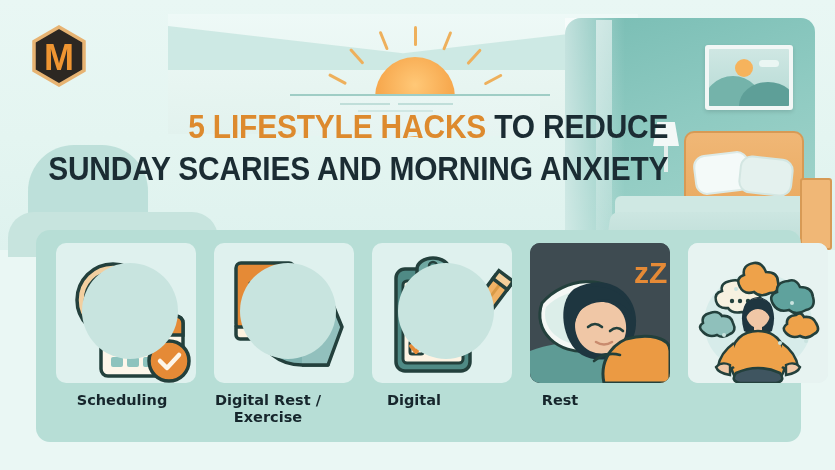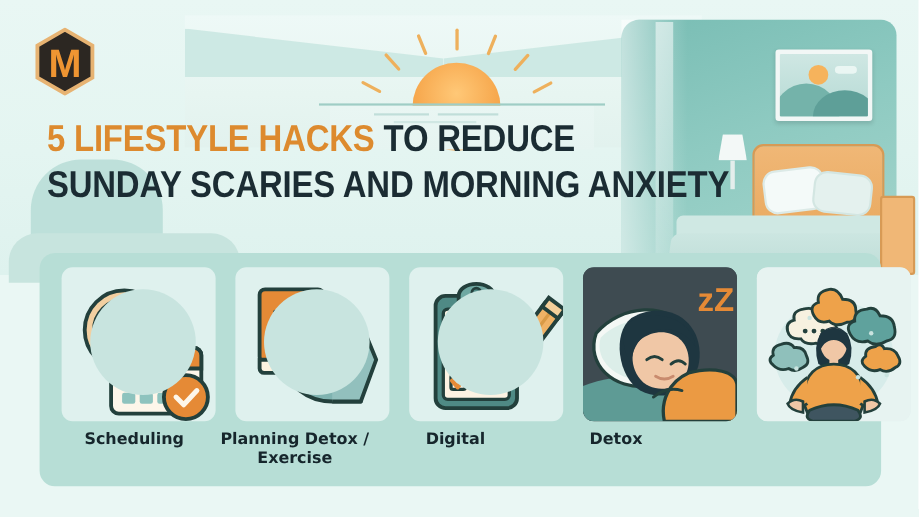--- a/index.html
+++ b/index.html
@@ -253,21 +253,21 @@
     border: 2px solid #d79a55;
     border-radius: 3px;
     box-sizing: border-box;
   }
 
   
   .title-wrap {
     position: absolute;
     left: 0; top: 108px;
     width: 711px;
-    text-align: left;
+    text-align: right;
     line-height: 1.08;
     z-index: 5;
   }
   .title-line {
     font-family: "Liberation Sans Narrow", "Liberation Sans", sans-serif;
     font-weight: 700;
     font-size: 34px;
     letter-spacing: -0.2px;
     color: #1b2c33;
     transform: scaleX(.88);
@@ -555,19 +555,19 @@
             <circle cx="92" cy="100" r="2"></circle>
           <circle cx="48" cy="46" r="2"></circle>
             <circle cx="118" cy="98" r="2"></circle>
         </g>
       </svg>
     </div>
   </div>
 
   <div class="labels">
     <div class="label">Scheduling</div>
-    <div class="label">Planning Detox /
+    <div class="label">Digital Rest /
 Exercise</div>
     <div class="label">Digital</div>
-    <div class="label">Detox</div>
+    <div class="label">Rest</div>
   </div>
 
 </div>
 
 </body></html>

